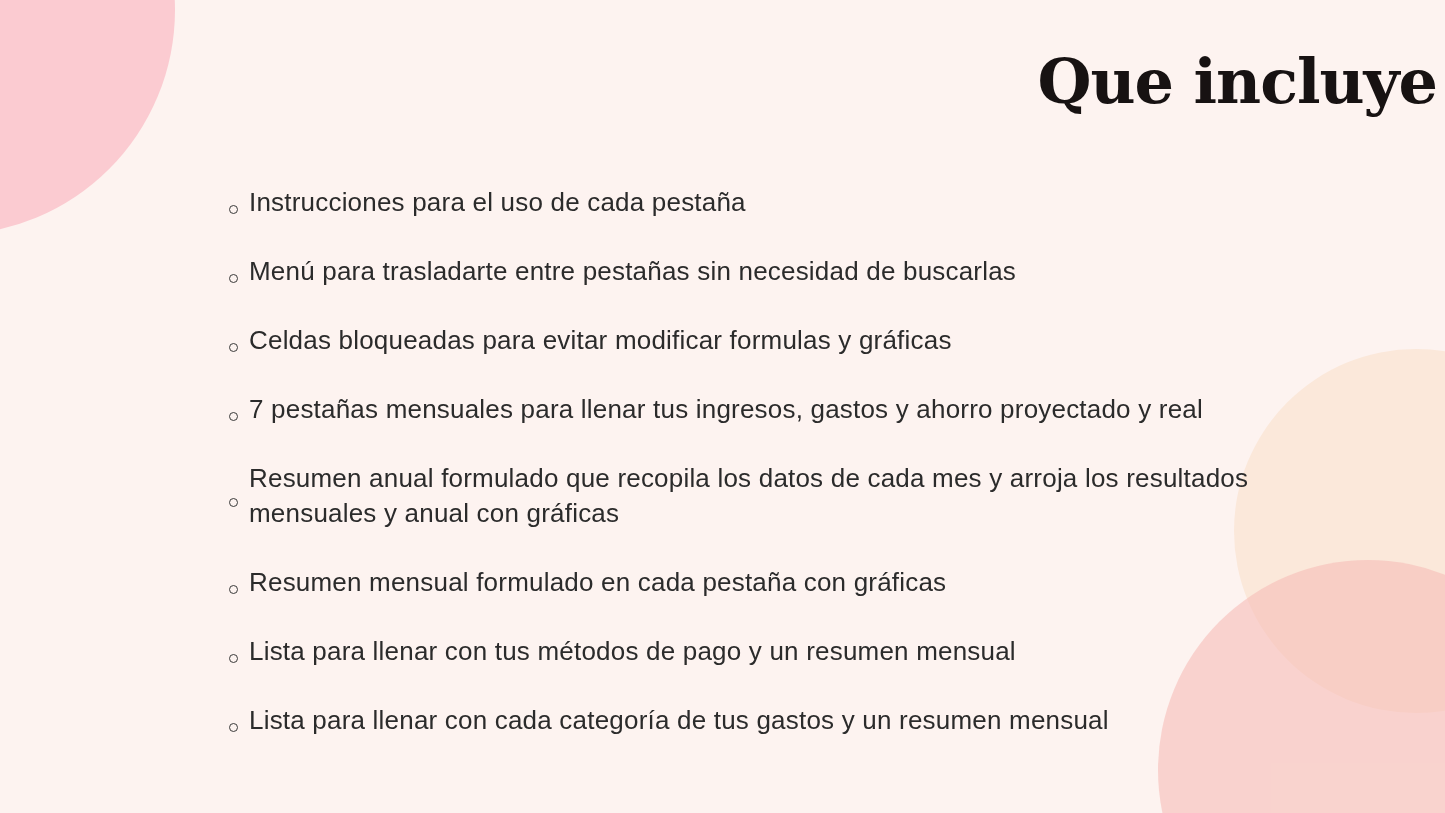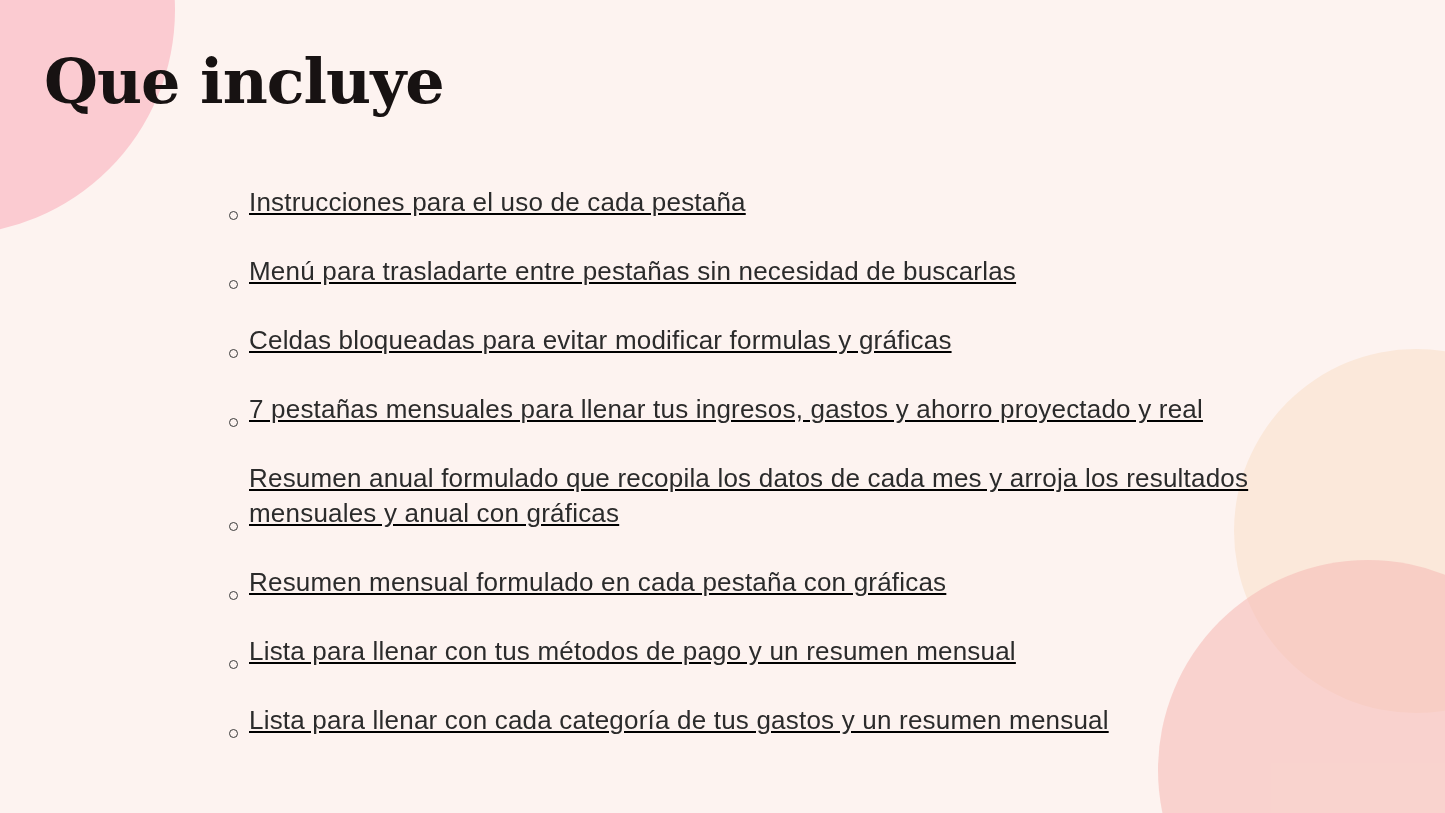--- a/index.html
+++ b/index.html
@@ -38,22 +38,22 @@
   }
   .circle-pink-bottom {
     left: 1158px; top: 560px;
     width: 420px; height: 420px;
     background: var(--circle-pink-bottom);
     z-index: 2;
   }
 
   .title {
     position: absolute;
-    left: 0; right: 16px; top: 38px;
-    text-align: left;
+    left: 0; right: 8px; top: 38px;
+    text-align: right;
     font-family: "DejaVu Serif", "Liberation Serif", serif;
     font-weight: bold;
     font-size: 62px;
     line-height: 88px;
     letter-spacing: -1px;
     color: var(--title-text);
     z-index: 3;
     margin-left: 44px;
   }
 
@@ -62,22 +62,21 @@
     left: 229px; top: 185px;
     width: 1075px;
     list-style: none;
     display: flex;
     flex-direction: column;
     gap: 34px;
     z-index: 3;
   }
   .bullet-item {
     display: flex;
-    align-items: flex-end;
-    text-decoration: underline;
+    align-items: center;
   }
   .bullet-marker {
     flex-shrink: 0;
     width: 9px; height: 9px;
     margin: 13px 11px 0 0;
     border: 1.5px solid var(--bullet-marker);
     border-radius: 50%;
     background: transparent;
   }
   .bullet-text {

